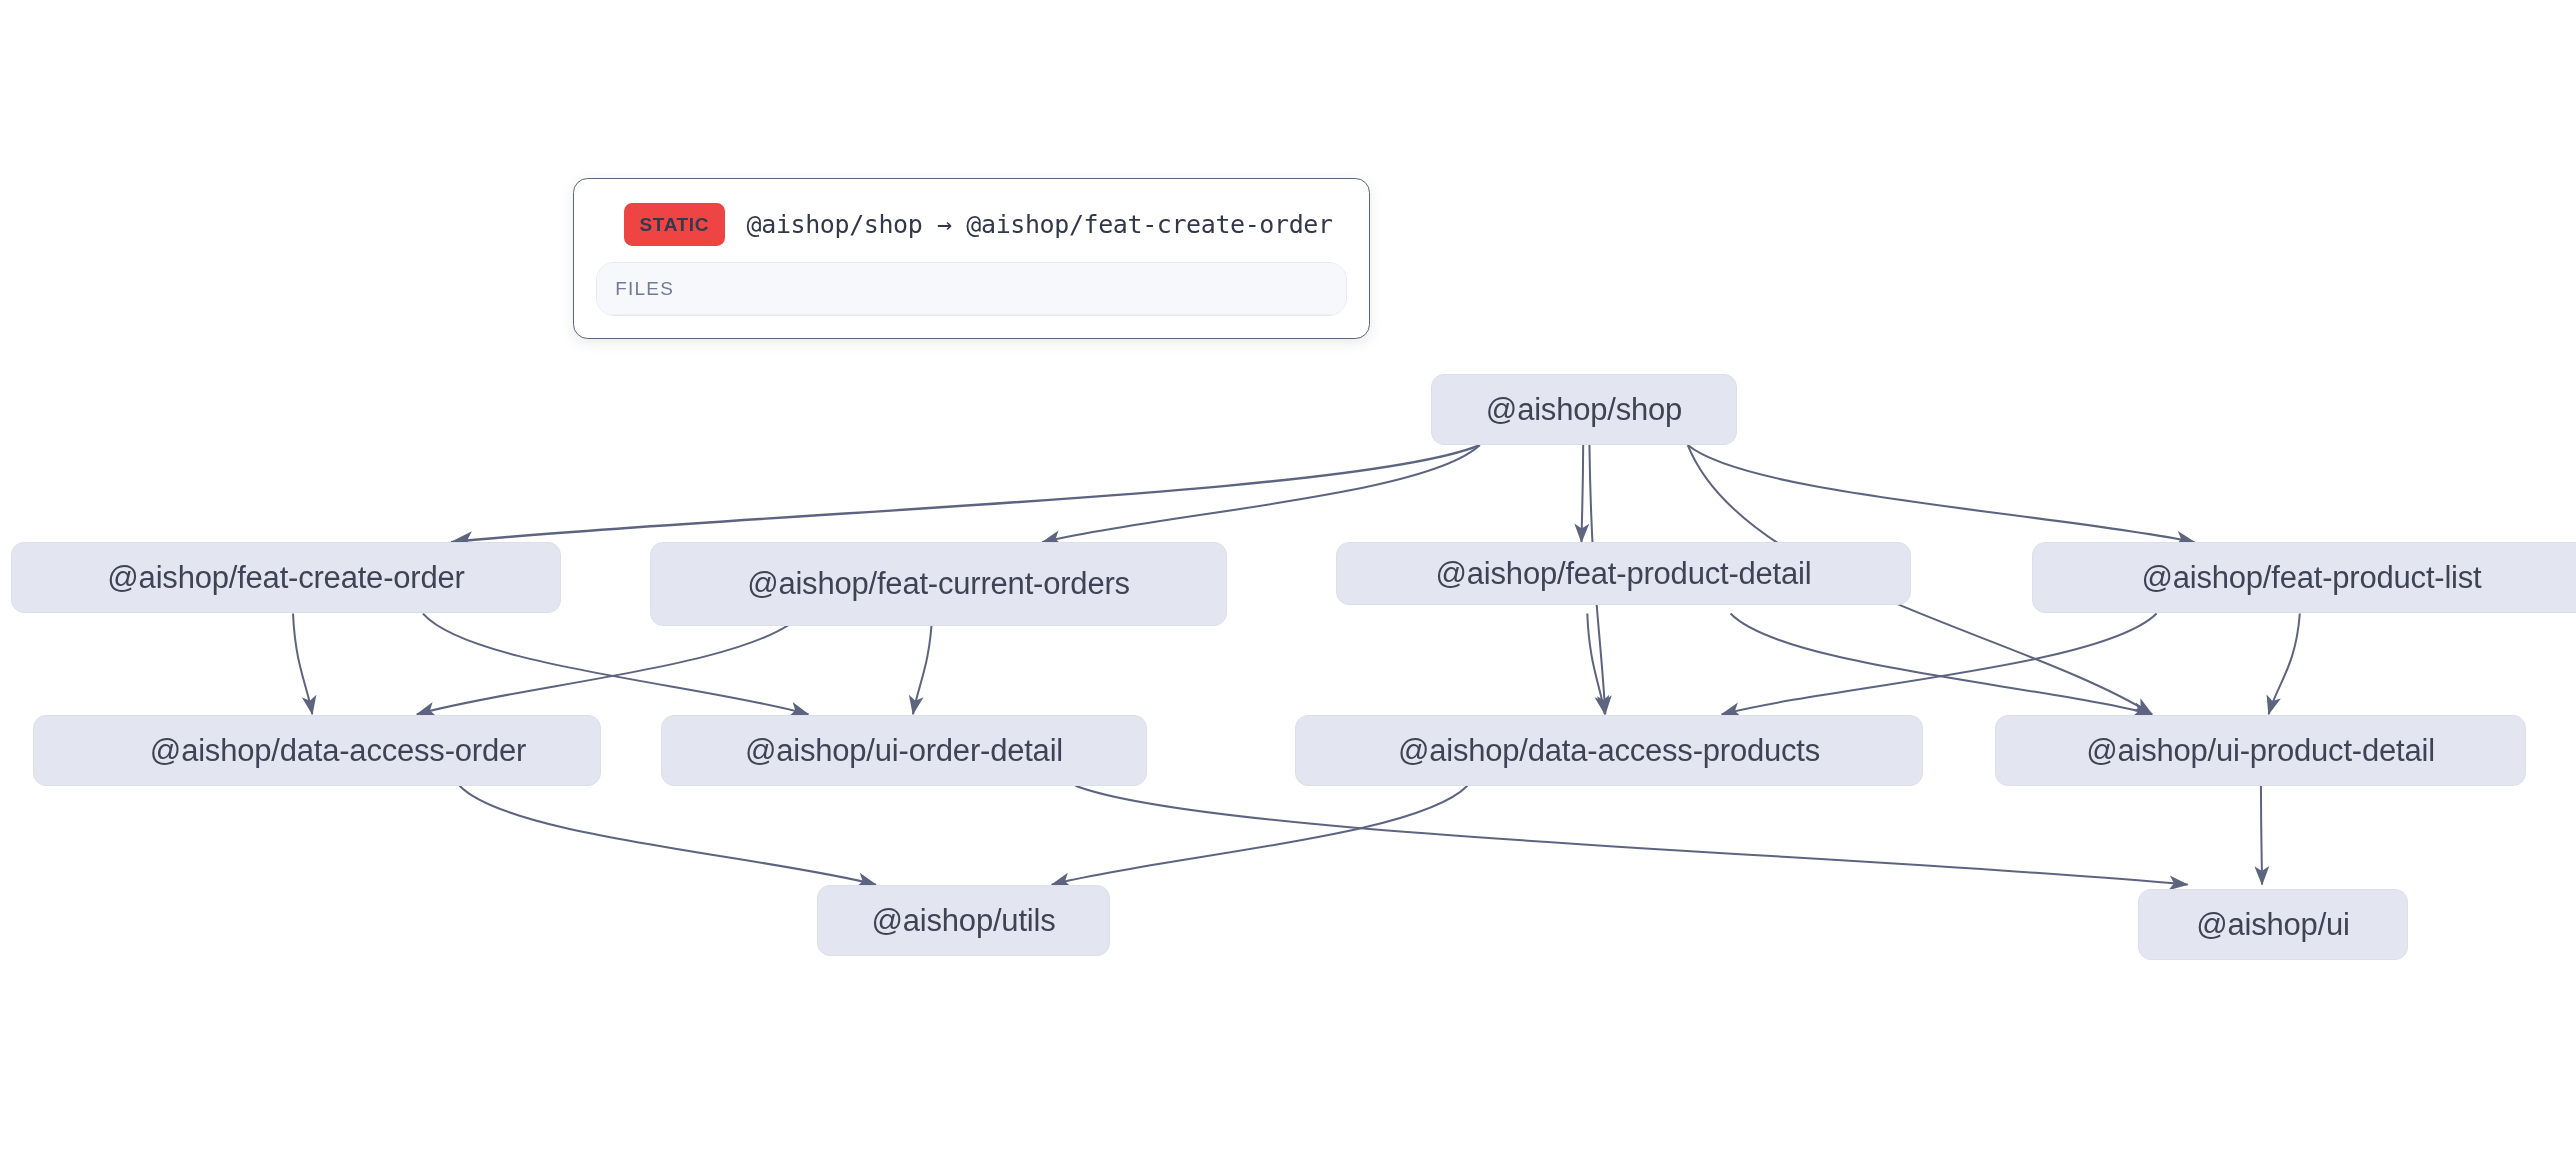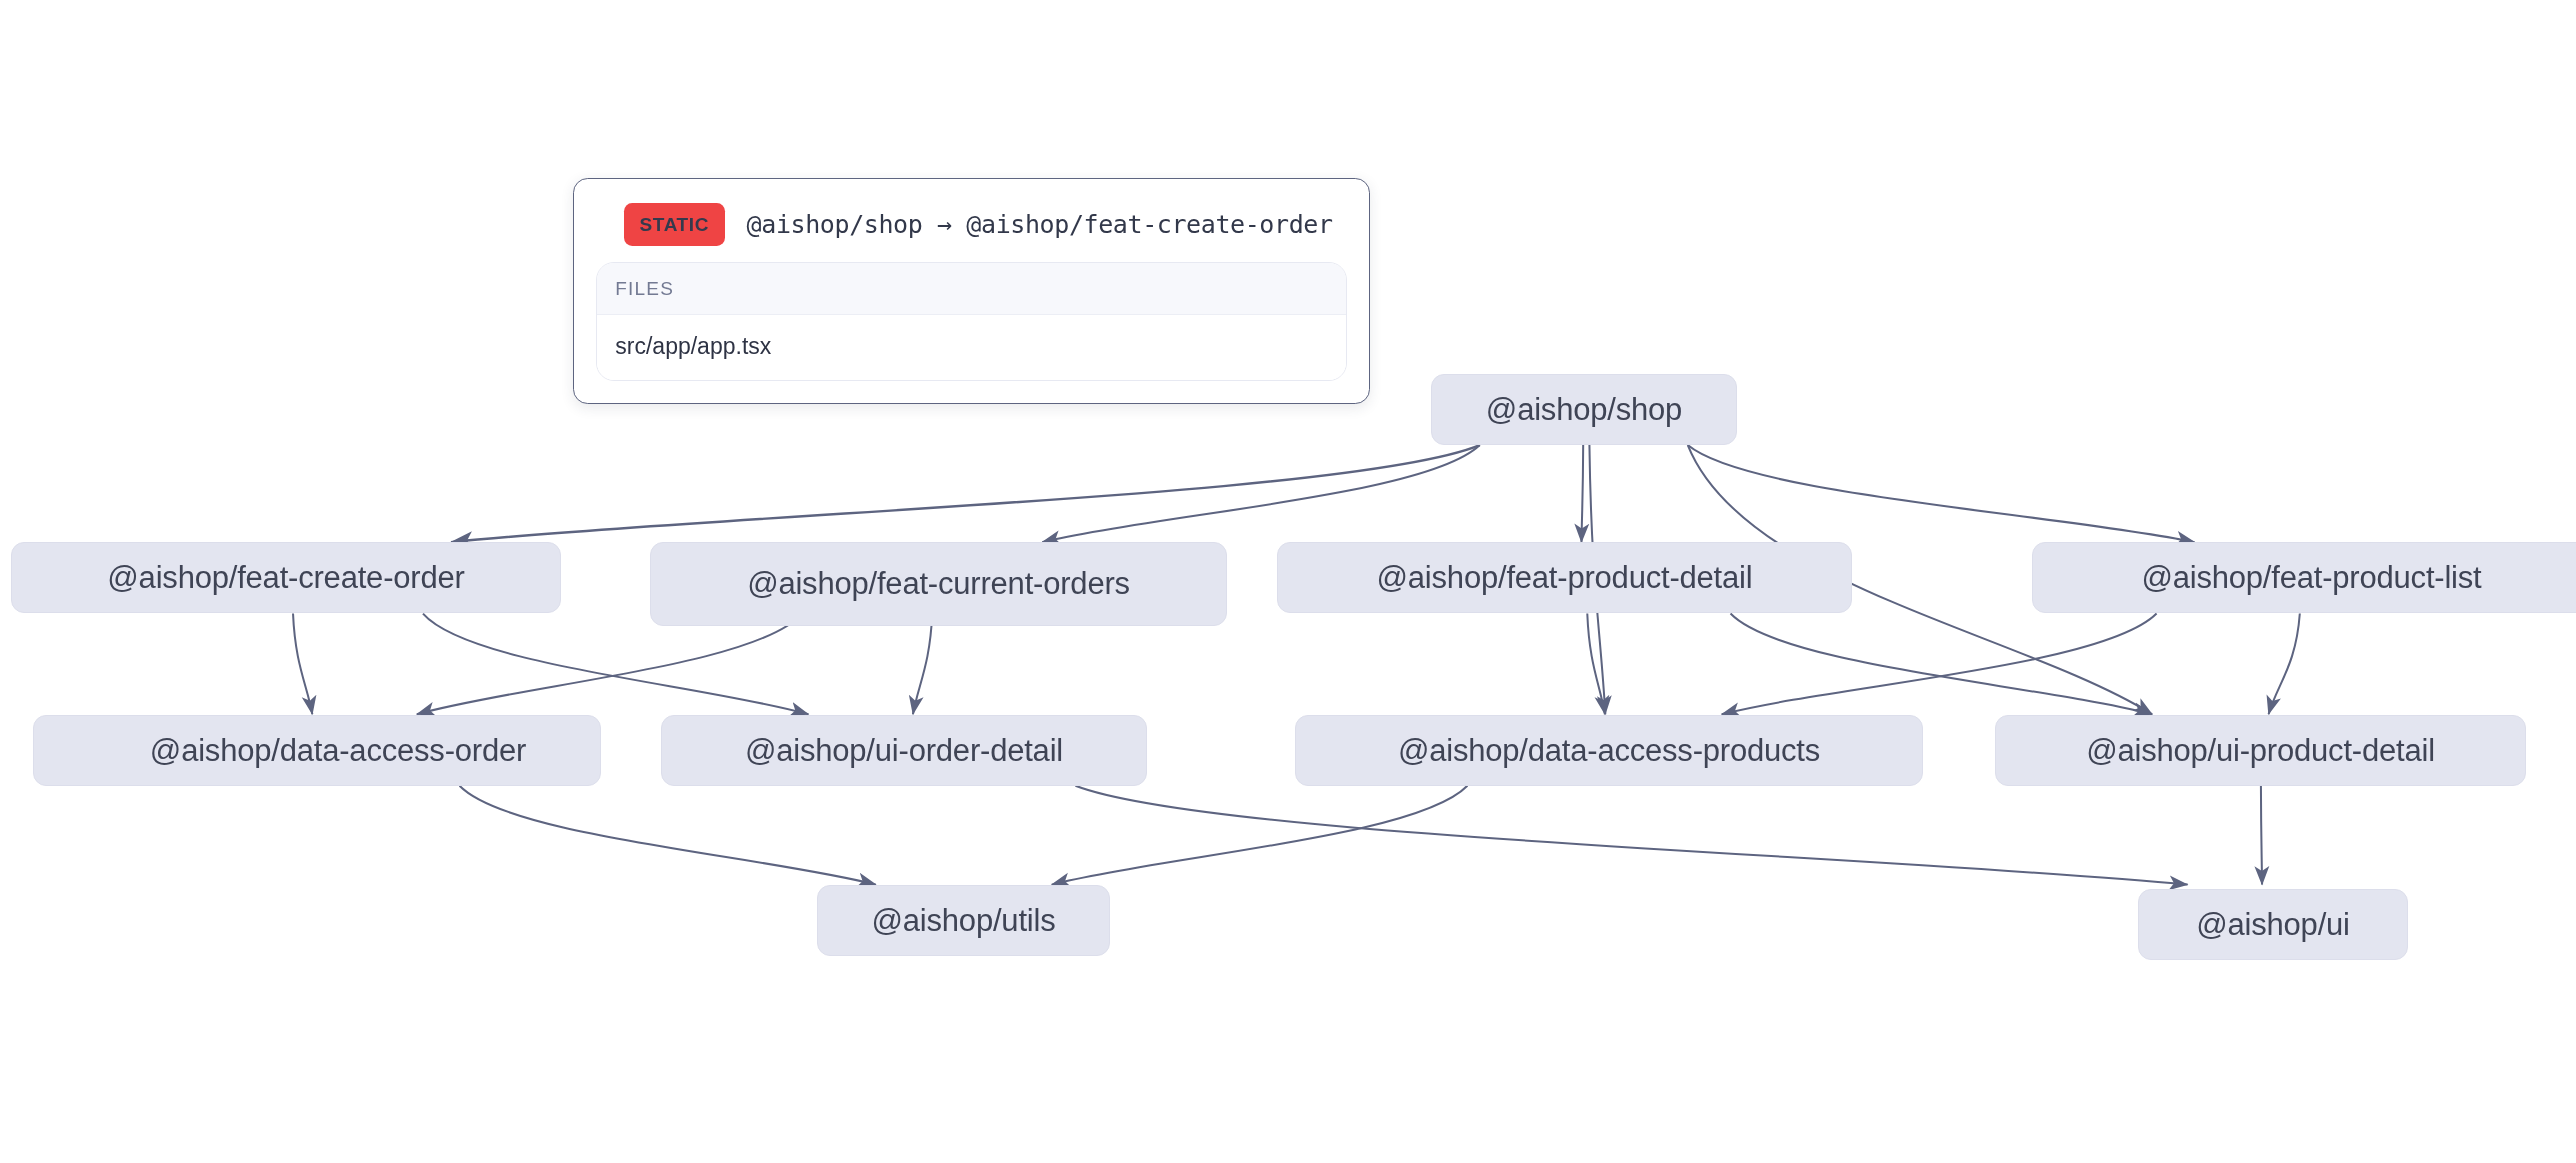--- a/index.html
+++ b/index.html
@@ -143,21 +143,21 @@
   <div id="node-group">
       <div class="graph-node" style="left: 1431px; top: 374px; width: 306px; height: 71px;">
         <span>@aishop/shop</span>
       </div>
       <div class="graph-node" style="left: 11px; top: 542px; width: 550px; height: 71px;">
         <span>@aishop/feat-create-order</span>
       </div>
       <div class="graph-node" style="left: 650px; top: 542px; width: 577px; height: 84px;">
         <span>@aishop/feat-current-orders</span>
       </div>
-      <div class="graph-node" style="left: 1277px; top: 542px; width: 575px; height: 71px;">
+      <div class="graph-node" style="left: 1336px; top: 542px; width: 575px; height: 63px;">
         <span>@aishop/feat-product-detail</span>
       </div>
       <div class="graph-node" style="left: 2032px; top: 542px; width: 559px; height: 71px;">
         <span>@aishop/feat-product-list</span>
       </div>
       <div class="graph-node" style="left: 33px; top: 715px; width: 568px; height: 71px; padding-left: 42px;">
         <span>@aishop/data-access-order</span>
       </div>
       <div class="graph-node" style="left: 661px; top: 715px; width: 486px; height: 71px;">
         <span>@aishop/ui-order-detail</span>
@@ -176,20 +176,17 @@
       </div>
     </div>
 
   <div id="detail-card">
     <div id="detail-card-header">
       <span id="detail-badge">STATIC</span>
       <span id="detail-title">@aishop/shop → @aishop/feat-create-order</span>
     </div>
     <div id="detail-files-box">
       <div id="detail-files-label">FILES</div>
-      <div id="detail-file-list">
-          <div class="detail-file-row">src/app/app.tsx</div>
-        </div>
     </div>
   </div>
 
 </div>
 
 
 </body></html>

